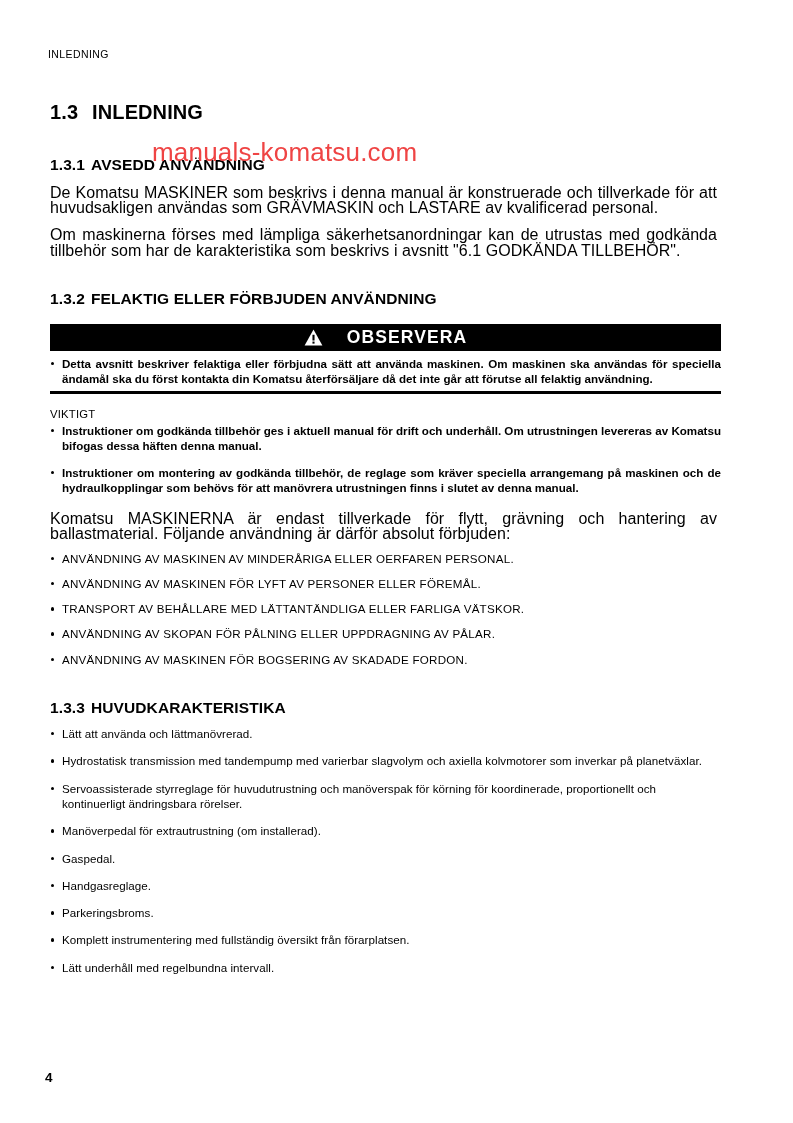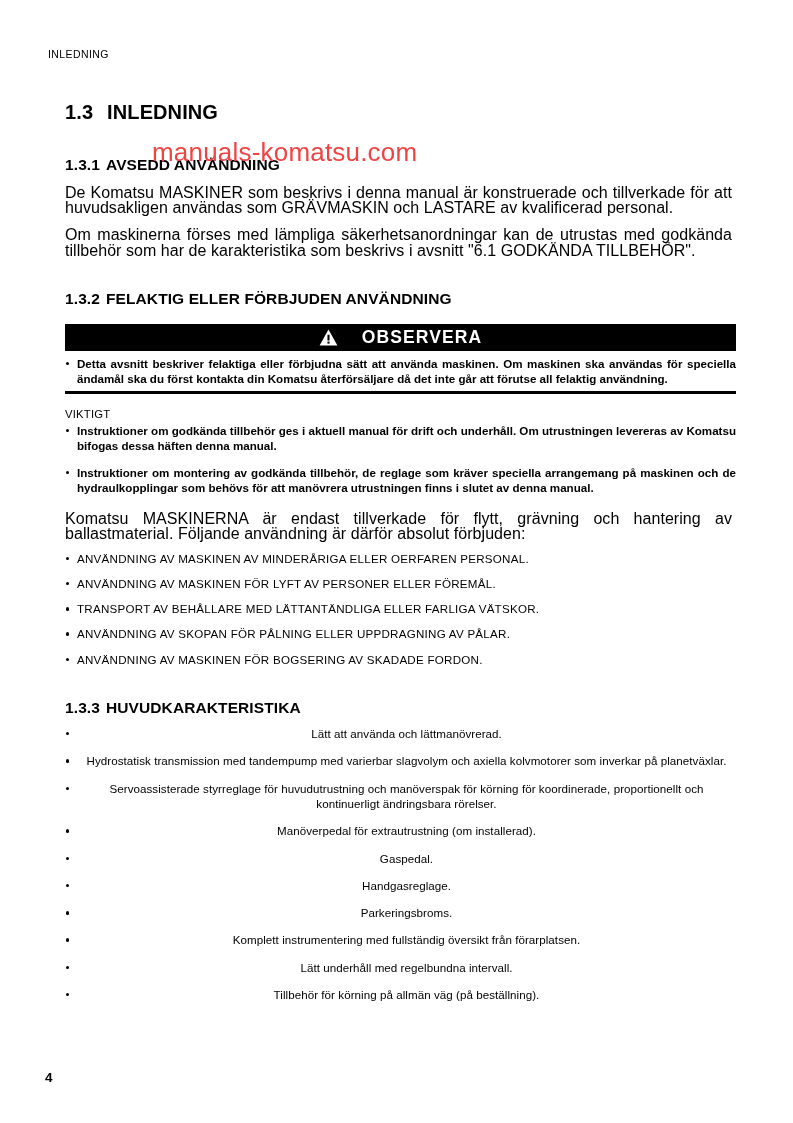--- a/index.html
+++ b/index.html
@@ -29,21 +29,21 @@
     left: 48px;
     top: 48px;
     font-size: 10.5px;
     letter-spacing: 0.4px;
     color: #000;
   }
 
   
   .content {
     position: absolute;
-    left: 65px;
+    left: 50px;
     top: 100px;
     width: 671px;
   }
 
   h1.sec-title {
     font-size: 20px;
     font-weight: bold;
     margin: 0 0 0 0;
     letter-spacing: 0.1px;
     line-height: 24px;
@@ -173,21 +173,21 @@
     content: "";
     position: absolute;
     left: 1px;
     top: 6px;
     width: 3.4px;
     height: 3.4px;
     border-radius: 50%;
     background: #000;
   }
   ul.plain-list.caps li { letter-spacing: 0.25px; }
-  ul.plain-list.feature li { margin-bottom: 12px; text-align: center; }
+  ul.plain-list.feature li { margin-bottom: 12px; text-align: left; }
 
   
   .watermark {
     position: absolute;
     left: 152px;
     top: 137px;
     font-size: 26px;
     color: #ef4444;
     letter-spacing: 0.2px;
     white-space: nowrap;
@@ -265,21 +265,20 @@
     <ul class="plain-list feature">
       <li>Lätt att använda och lättmanövrerad.</li>
       <li>Hydrostatisk transmission med tandempump med varierbar slagvolym och axiella kolvmotorer som inverkar på planetväxlar.</li>
       <li>Servoassisterade styrreglage för huvudutrustning och manöverspak för körning för koordinerade, proportionellt och kontinuerligt ändringsbara rörelser.</li>
       <li>Manöverpedal för extrautrustning (om installerad).</li>
       <li>Gaspedal.</li>
       <li>Handgasreglage.</li>
       <li>Parkeringsbroms.</li>
       <li>Komplett instrumentering med fullständig översikt från förarplatsen.</li>
       <li>Lätt underhåll med regelbundna intervall.</li>
-      <li>Tillbehör för körning på allmän väg (på beställning).</li>
     </ul>
 
   </div>
 
   <div class="watermark">manuals-komatsu.com</div>
 
   <div class="page-number">4</div>
 
 </div>
 

